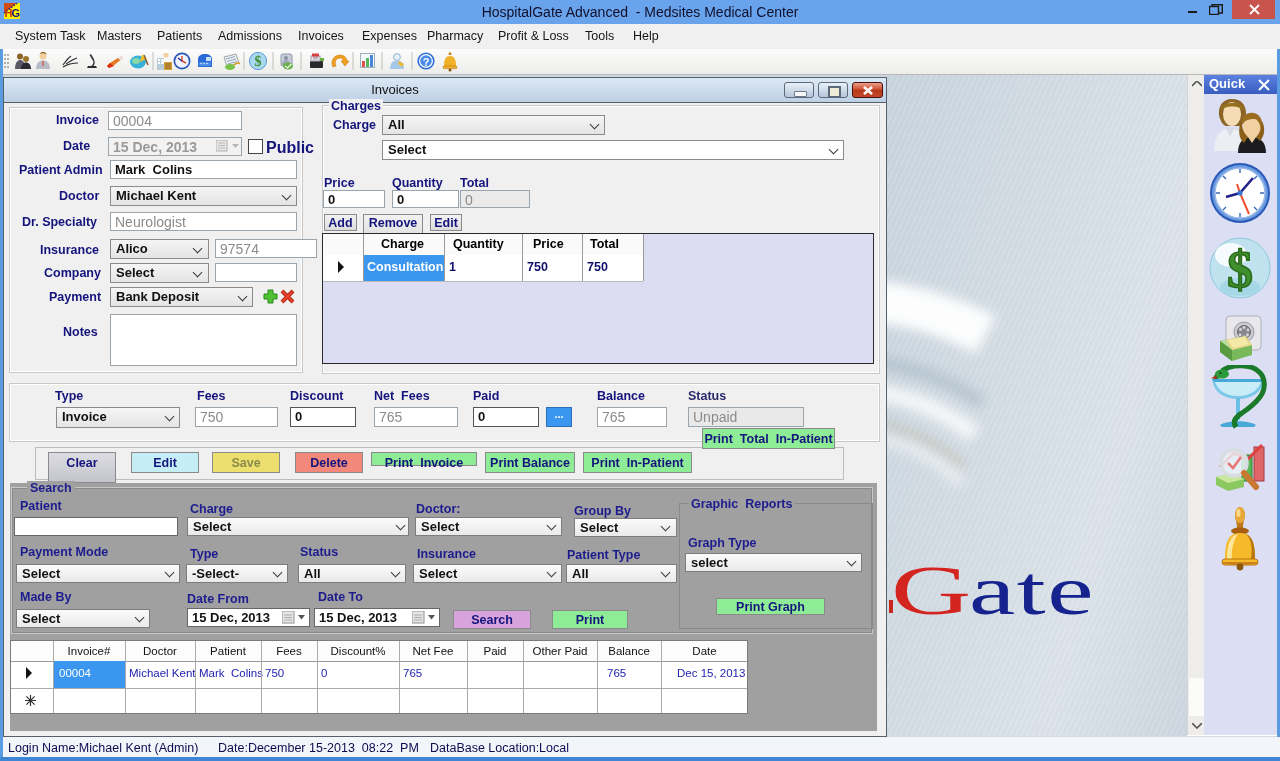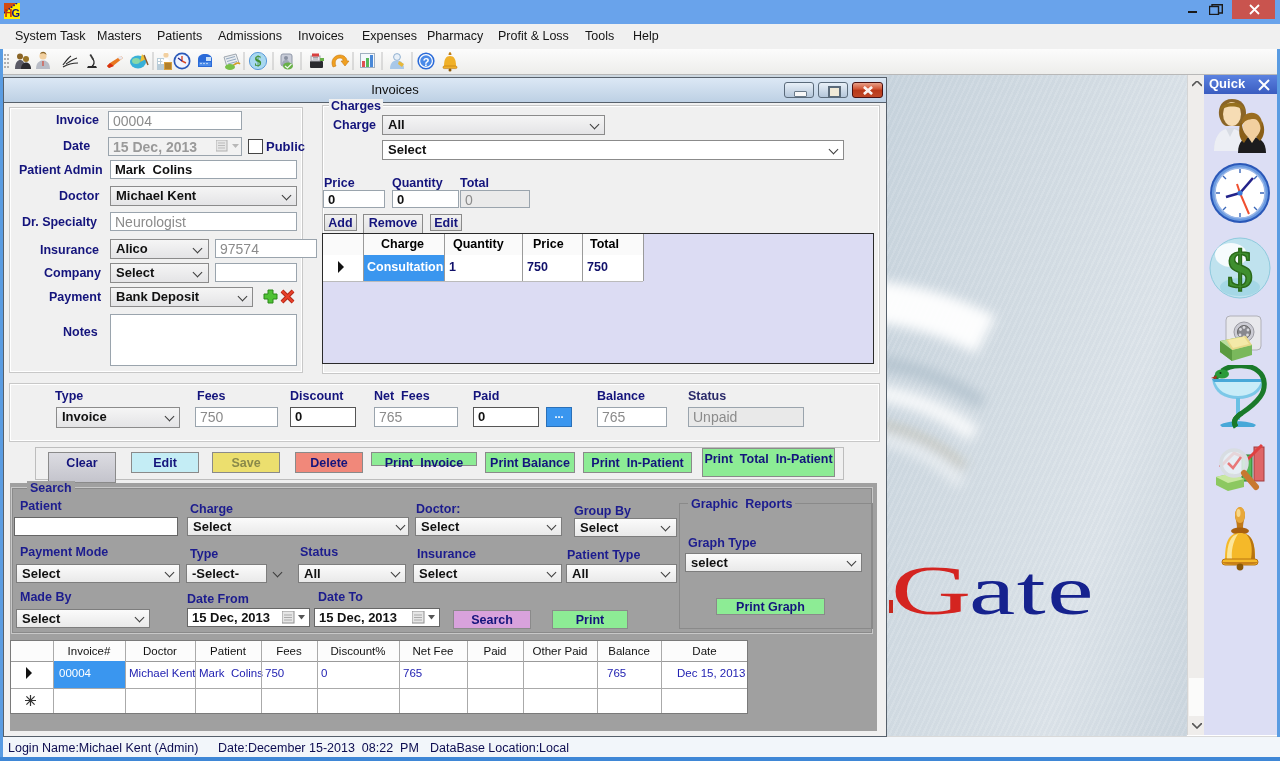--- a/index.html
+++ b/index.html
@@ -39,20 +39,21 @@
 .scmb{position:absolute;background:linear-gradient(#fbfbfb,#e9e9e9);border:1px solid #7d7d7d;box-sizing:border-box;font-size:13px;font-weight:bold;color:#111;padding:1px 0 0 5px;white-space:nowrap;}
 
 #scroll{left:1187px;top:75px;width:17px;height:660px;background:#efedeb;border-left:1px solid #d5d5d5;}
 #quick{left:1204px;top:75px;width:73px;height:660px;background:#dcdef4;}
 #quickhdr{left:1204px;top:75px;width:73px;height:19px;background:linear-gradient(#5b82e0,#3a5cc0);color:#fff;font-weight:bold;font-size:13px;padding:1px 0 0 5px;box-sizing:border-box;}
 </style></head>
 <body>
 <div id="stage">
 
 <div class="abs" id="titlebar"></div>
+<div class="abs" id="apptitle">HospitalGate Advanced&nbsp; - Medsites Medical Center</div>
 <div class="abs" id="hglogo">
  <svg width="16" height="16" style="position:absolute;left:0;top:0">
   <polygon points="0,0 13,0 0,10" fill="#d44a10"></polygon>
   <line x1="13" y1="0" x2="0" y2="10" stroke="#1a1a7a" stroke-width="1.6" stroke-dasharray="1.5,1.5"></line>
   <text x="0.5" y="14" font-size="11" font-weight="bold" font-family="Liberation Sans" fill="#cc3300">H</text>
   <text x="7.5" y="14" font-size="11" font-weight="bold" font-family="Liberation Sans" fill="#121286">G</text>
  </svg>
 </div>
 <div class="abs" style="left:1188px;top:11px;width:9px;height:2px;background:#1a1a1a"></div>
 <svg class="abs" style="left:1209px;top:4px" width="14" height="11">
@@ -389,21 +390,21 @@
 <span class="lbl" style="left:56px;top:113px">Invoice</span>
 <div class="fld gray" style="left:108px;top:111px;width:134px;height:19px">00004</div>
 <span class="lbl" style="left:63px;top:139px">Date</span>
 <div class="fld" style="left:108px;top:137px;width:134px;height:19px;background:#f2f2f2;color:#9a9a9a;font-size:14px">15 Dec, 2013</div>
 <svg class="abs" style="left:216px;top:140px" width="24" height="12">
       <rect x="0" y="0" width="11" height="11" fill="#e6e6e6" stroke="#b0b0b0"></rect>
       <path d="M2 3h7M2 5.5h7M2 8h7" stroke="#bbb" stroke-width="1"></path>
       <path d="M16 4 l3.5 4 3.5 -4 z" fill="#b8b8b8"></path>
     </svg>
 <div class="abs" style="left:248px;top:139px;width:13px;height:13px;background:#fff;border:1px solid #454545"></div>
-<span class="lbl" style="left:266px;top:139px;font-size:13px">Public</span>
+<span class="lbl" style="left:266px;top:139px;font-size:16px">Public</span>
 <span class="lbl" style="left:19px;top:163px">Patient Admin</span>
 <div class="fld" style="left:110px;top:160px;width:187px;height:19px">Mark&nbsp; Colins</div>
 <span class="lbl" style="left:59px;top:189px">Doctor</span>
 <div class="cmb" style="left:110px;top:186px;width:187px;height:20px">Michael Kent</div>
 <div class="chev" style="left:283px;top:192px"></div>
 <span class="lbl" style="left:22px;top:215px">Dr. Specialty</span>
 <div class="fld gray" style="left:110px;top:212px;width:187px;height:19px">Neurologist</div>
 <span class="lbl" style="left:40px;top:243px">Insurance</span>
 <div class="cmb" style="left:110px;top:239px;width:99px;height:20px">Alico</div>
 <div class="chev" style="left:194px;top:245px"></div>
@@ -483,41 +484,41 @@
 <div class="fld gray" style="left:688px;top:407px;width:116px;height:20px;background:#e9e9e9">Unpaid</div>
 
 <div class="gbdark" style="left:35px;top:447px;width:807px;height:31px;border:1px solid #bdbdbd;box-shadow:none"></div>
 <div class="btn" style="left:48px;top:452px;width:68px;height:31px;background:linear-gradient(#dcdce2,#c4c4cc)">Clear</div>
 <div class="btn" style="left:131px;top:452px;width:68px;height:21px;background:#c4edf5">Edit</div>
 <div class="btn" style="left:212px;top:452px;width:68px;height:21px;background:#ecdf6e;color:#8a8a4a">Save</div>
 <div class="btn" style="left:295px;top:452px;width:68px;height:21px;background:#f1887a">Delete</div>
 <div class="btn" style="left:371px;top:452px;width:106px;height:14px;background:#8dec95">Print&nbsp; Invoice</div>
 <div class="btn" style="left:485px;top:452px;width:90px;height:21px;background:#8dec95">Print&nbsp;Balance</div>
 <div class="btn" style="left:583px;top:452px;width:109px;height:21px;background:#8dec95">Print&nbsp; In-Patient</div>
-<div class="btn" style="left:702px;top:448px;width:133px;height:29px;background:#8dec95">Print&nbsp; Total&nbsp; In-Patient</div>
+<div class="btn" style="left:702px;top:428px;width:133px;height:21px;background:#8dec95">Print&nbsp; Total&nbsp; In-Patient</div>
 
 <div class="abs" id="searchpanel"></div>
 <div class="abs" style="left:11px;top:487px;width:862px;height:147px;border:1px solid #c8c8c8;box-shadow:inset 0 0 0 1px #8a8a8a;box-sizing:border-box"></div>
 <span class="slbl" style="left:27px;top:481px;background:#a0a0a0;padding:0 3px">Search</span>
 <span class="slbl" style="left:20px;top:499px">Patient</span>
 <div class="fld" style="left:14px;top:517px;width:164px;height:19px;border-color:#666"></div>
 <span class="slbl" style="left:190px;top:502px">Charge</span>
 <div class="scmb" style="left:187px;top:517px;width:222px;height:19px">Select</div>
 <div class="chev" style="left:397px;top:522px"></div>
 <span class="slbl" style="left:416px;top:502px">Doctor:</span>
 <div class="scmb" style="left:415px;top:517px;width:147px;height:19px">Select</div>
 <div class="chev" style="left:548px;top:522px"></div>
 <span class="slbl" style="left:574px;top:504px">Group&nbsp;By</span>
 <div class="scmb" style="left:574px;top:518px;width:103px;height:19px">Select</div>
 <div class="chev" style="left:662px;top:523px"></div>
 <span class="slbl" style="left:20px;top:545px">Payment&nbsp;Mode</span>
 <div class="scmb" style="left:16px;top:564px;width:164px;height:19px">Select</div>
 <div class="chev" style="left:166px;top:569px"></div>
 <span class="slbl" style="left:190px;top:547px">Type</span>
-<div class="scmb" style="left:186px;top:564px;width:81px;height:19px">-Select-</div>
+<div class="scmb" style="left:186px;top:564px;width:102px;height:19px">-Select-</div>
 <div class="chev" style="left:274px;top:569px"></div>
 <span class="slbl" style="left:300px;top:545px">Status</span>
 <div class="scmb" style="left:298px;top:564px;width:108px;height:19px">All</div>
 <div class="chev" style="left:392px;top:569px"></div>
 <span class="slbl" style="left:417px;top:547px">Insurance</span>
 <div class="scmb" style="left:413px;top:564px;width:149px;height:19px">Select</div>
 <div class="chev" style="left:548px;top:569px"></div>
 <span class="slbl" style="left:567px;top:548px">Patient&nbsp;Type</span>
 <div class="scmb" style="left:566px;top:564px;width:111px;height:19px">All</div>
 <div class="chev" style="left:662px;top:569px"></div>

